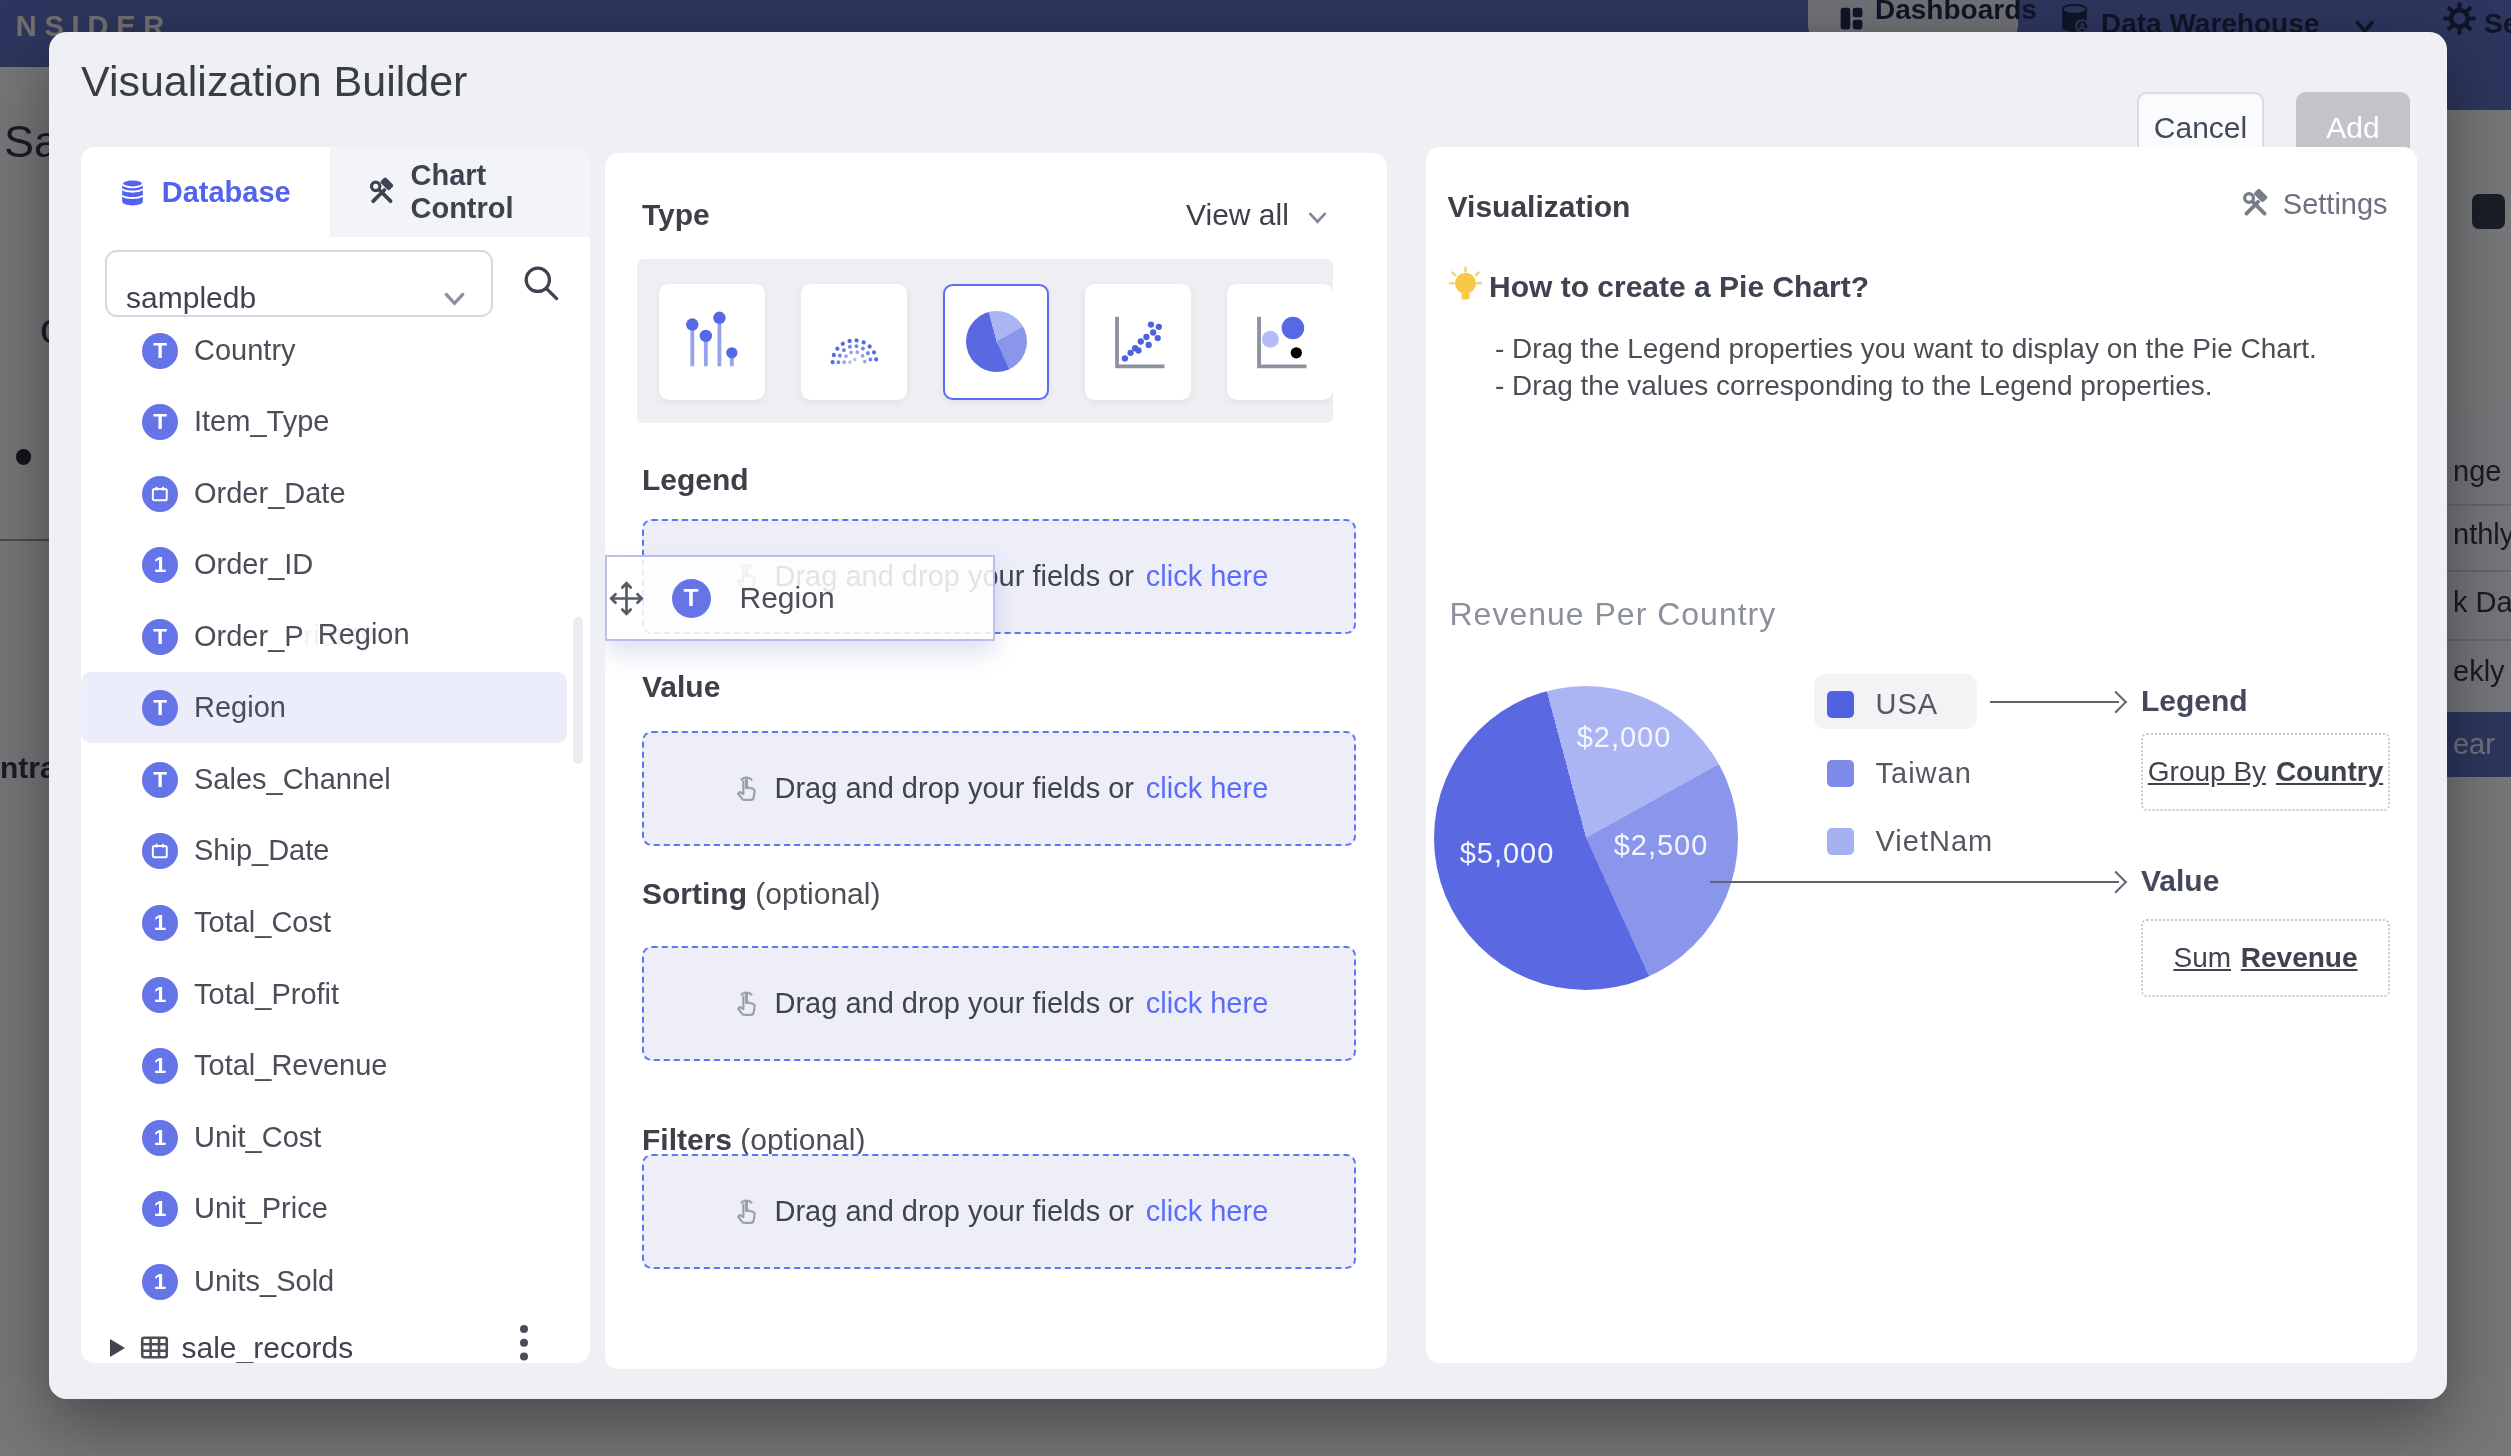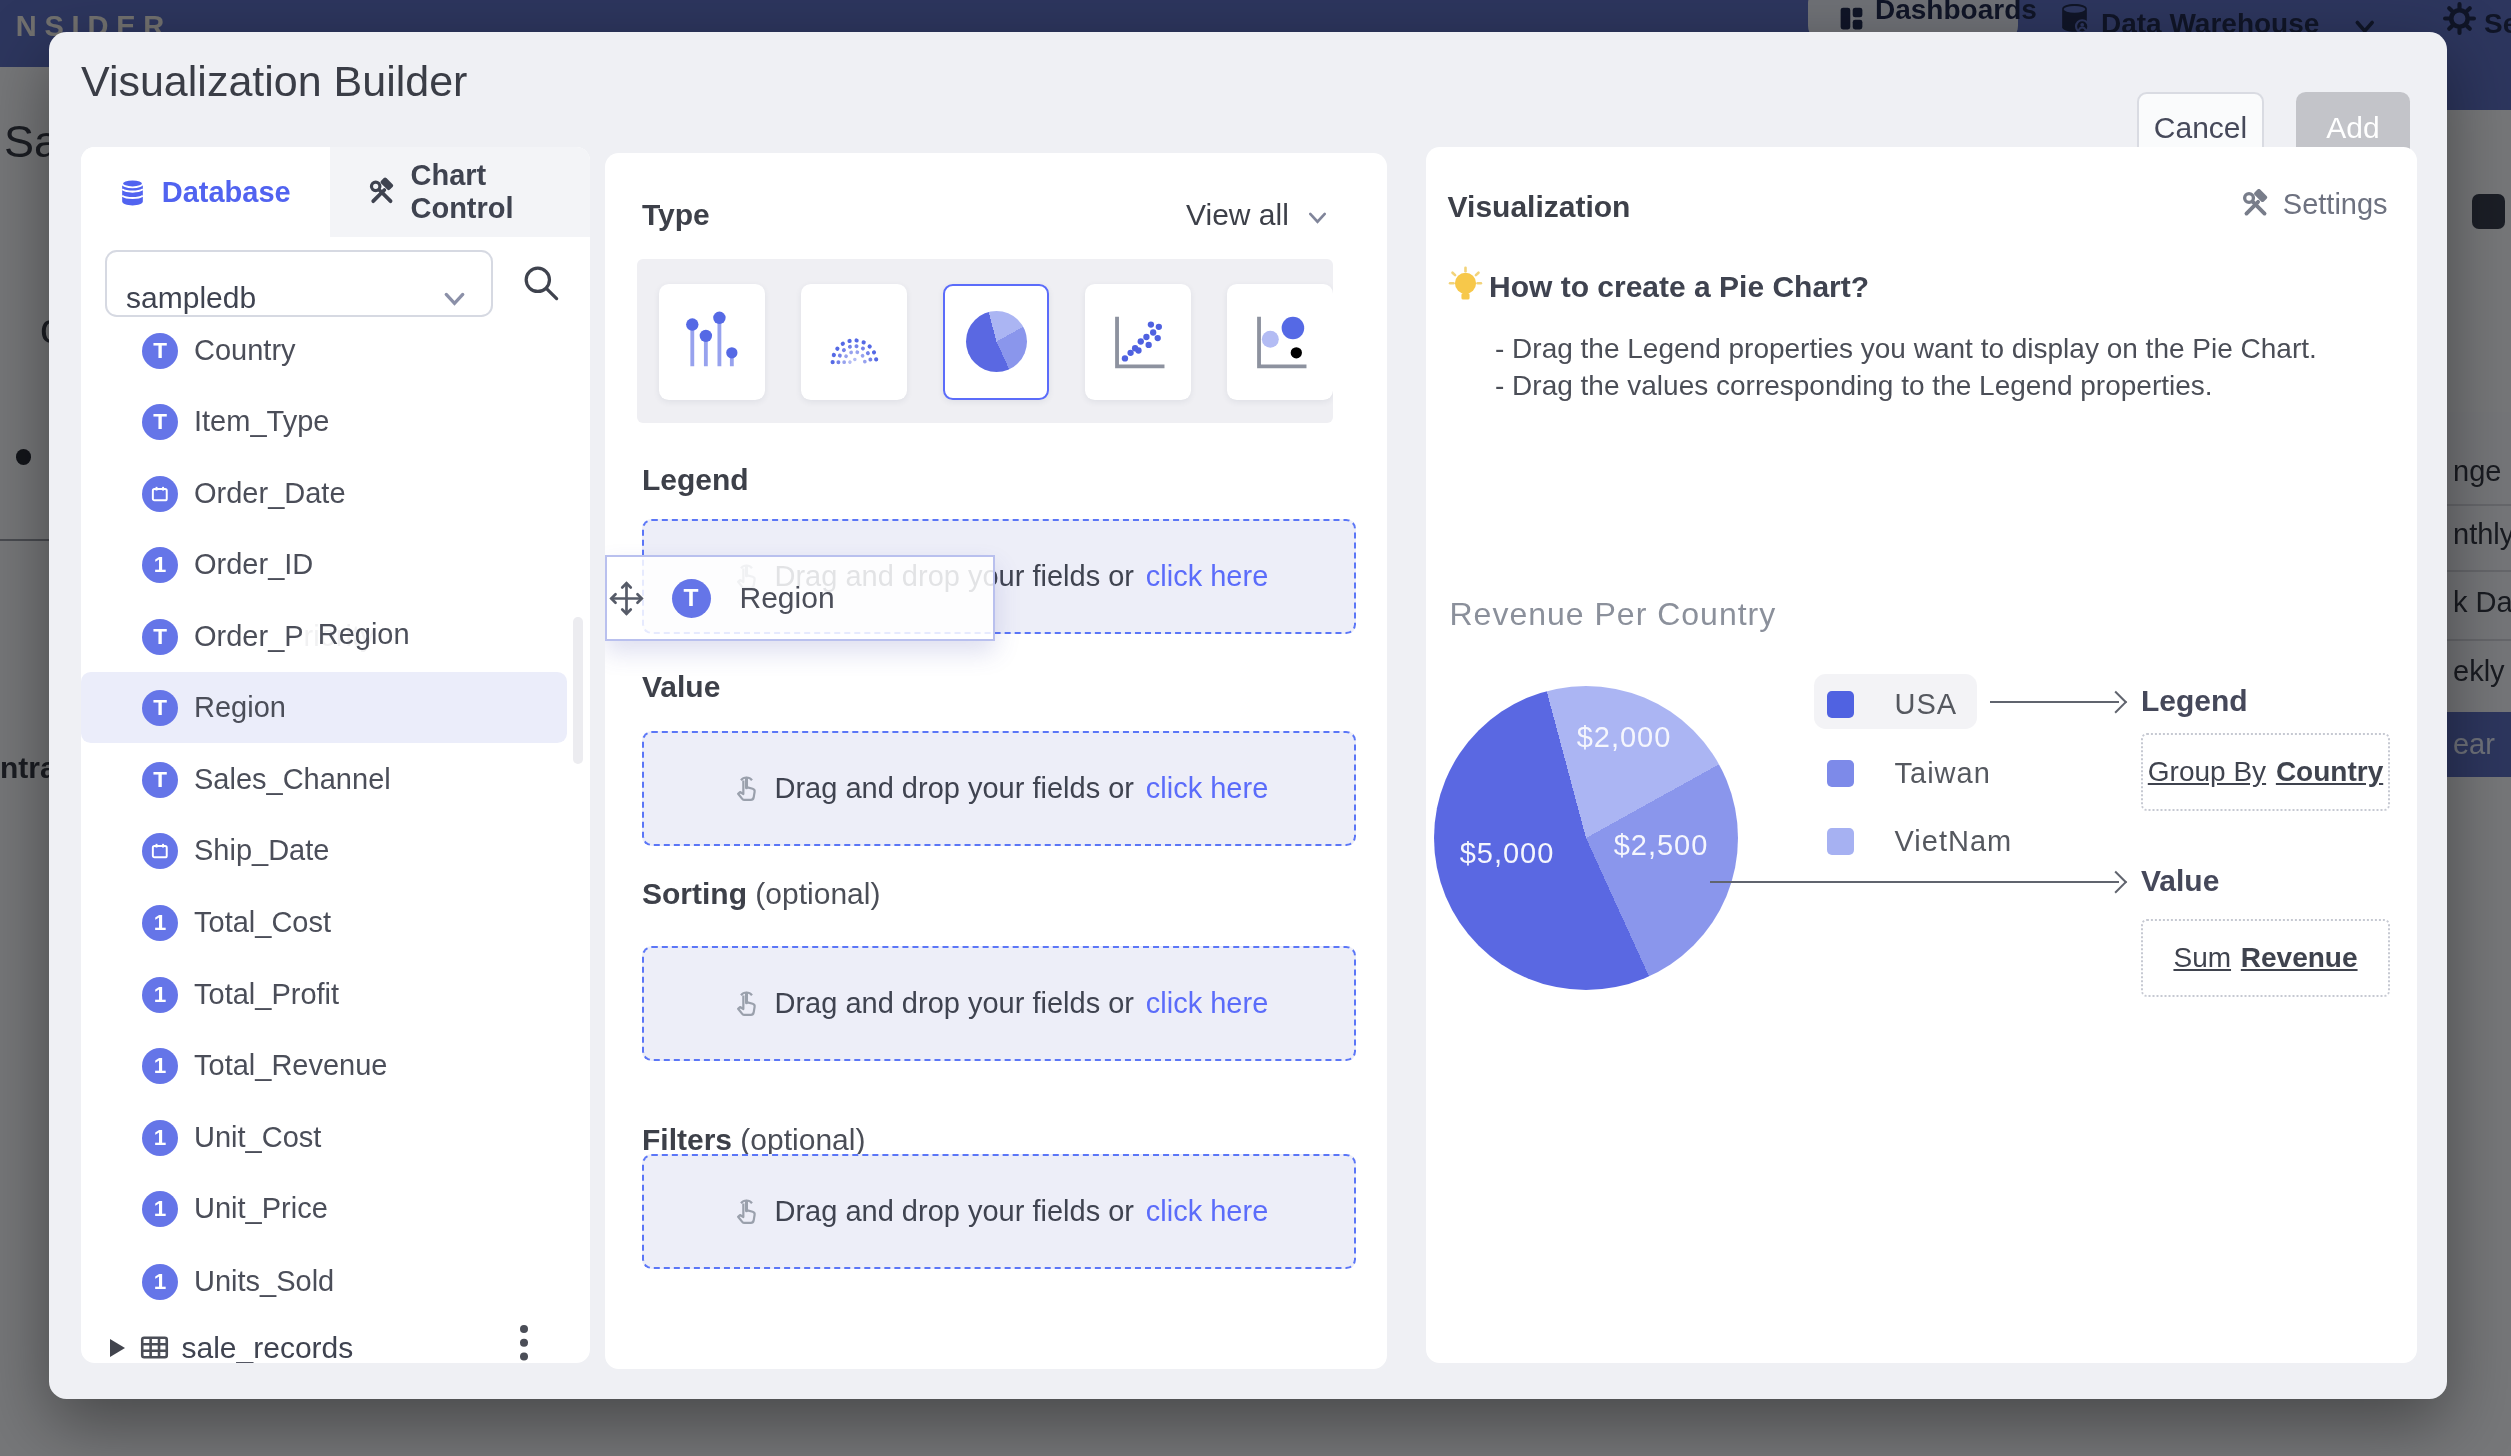--- a/index.html
+++ b/index.html
@@ -80,21 +80,21 @@
   
   .viz-head { position:absolute; left:21.6px; top:43px; font-size:30px; font-weight:700; color:#3d4049; }
   .settings { position:absolute; left:814px; top:41px; display:flex; align-items:center; gap:11.8px; font-size:29px; color:#6e7280; }
   .tip-title { position:absolute; left:63px; top:123px; font-size:30px; font-weight:700; color:#3f4350; }
   .tip-line { position:absolute; left:69px; font-size:28px; color:#4b4e57; }
   .chart-title { position:absolute; left:23.5px; top:449px; font-size:32px; color:#8b909b; letter-spacing:1px; }
   .pie { position:absolute; left:7.8px; top:539px; width:304px; height:304px; border-radius:50%; }
   .slice-label { position:absolute; transform:translate(-50%,-50%); font-size:29px; color:#f5f6fd; letter-spacing:1px; }
   .leg-row { position:absolute; left:401px; display:flex; align-items:center; }
   .leg-sq { width:26.5px; height:26.5px; border-radius:4.9px; }
-  .leg-txt { font-size:29px; color:#55585f; margin-left:41px; letter-spacing:1px; }
+  .leg-txt { font-size:29px; color:#55585f; margin-left:22px; letter-spacing:1px; }
   .leg-pill { position:absolute; left:388px; top:527px; width:163px; height:55px; background:#f3f3f6; border-radius:11.8px; }
   .ann-head { position:absolute; left:715px; font-size:30px; font-weight:700; color:#45485a; }
   .ann-box { position:absolute; left:715px; width:249px; height:78px; border:2px dotted #c6c9d2; border-radius:5.9px;
              display:flex; align-items:center; justify-content:center; font-size:28px; color:#3f434e; gap:9.8px; }
   .ann-box .u { text-decoration:underline; }
   .ann-box .b { font-weight:700; text-decoration:underline; }
   .arrow-line { position:absolute; height:0; border-top:2px solid #60646e; }
   .arrow-head { position:absolute; width:15.7px; height:15.7px; border-top:2px solid #60646e; border-right:2px solid #60646e; transform:rotate(45deg); }
 </style>
 </head>

